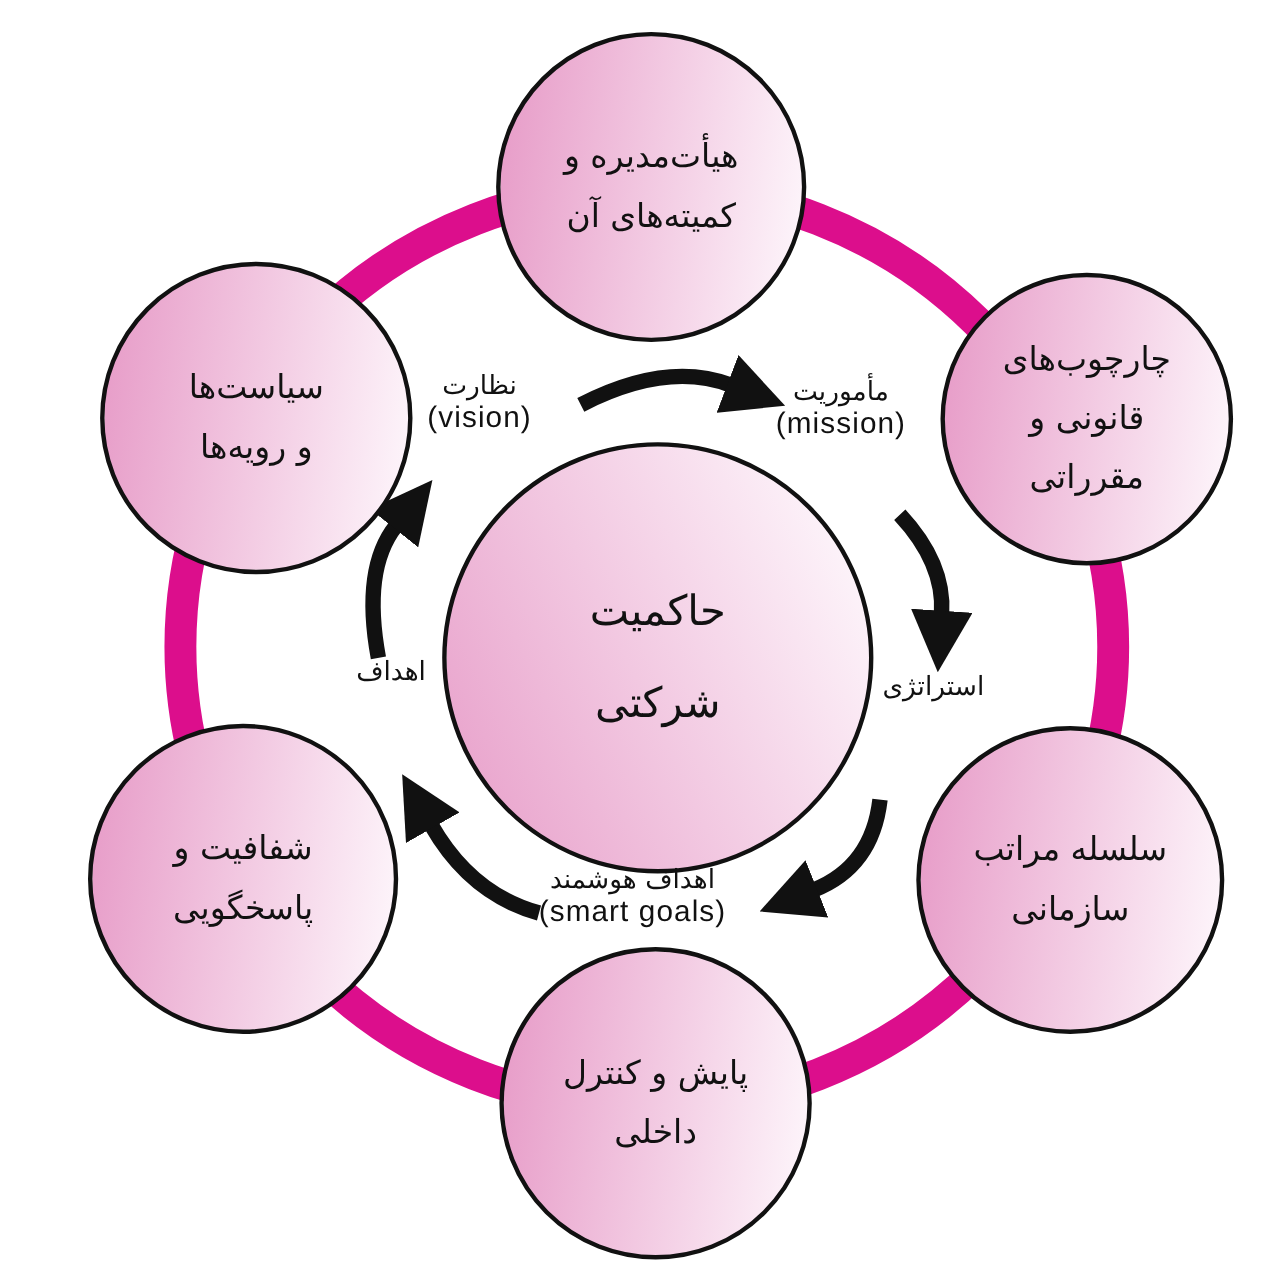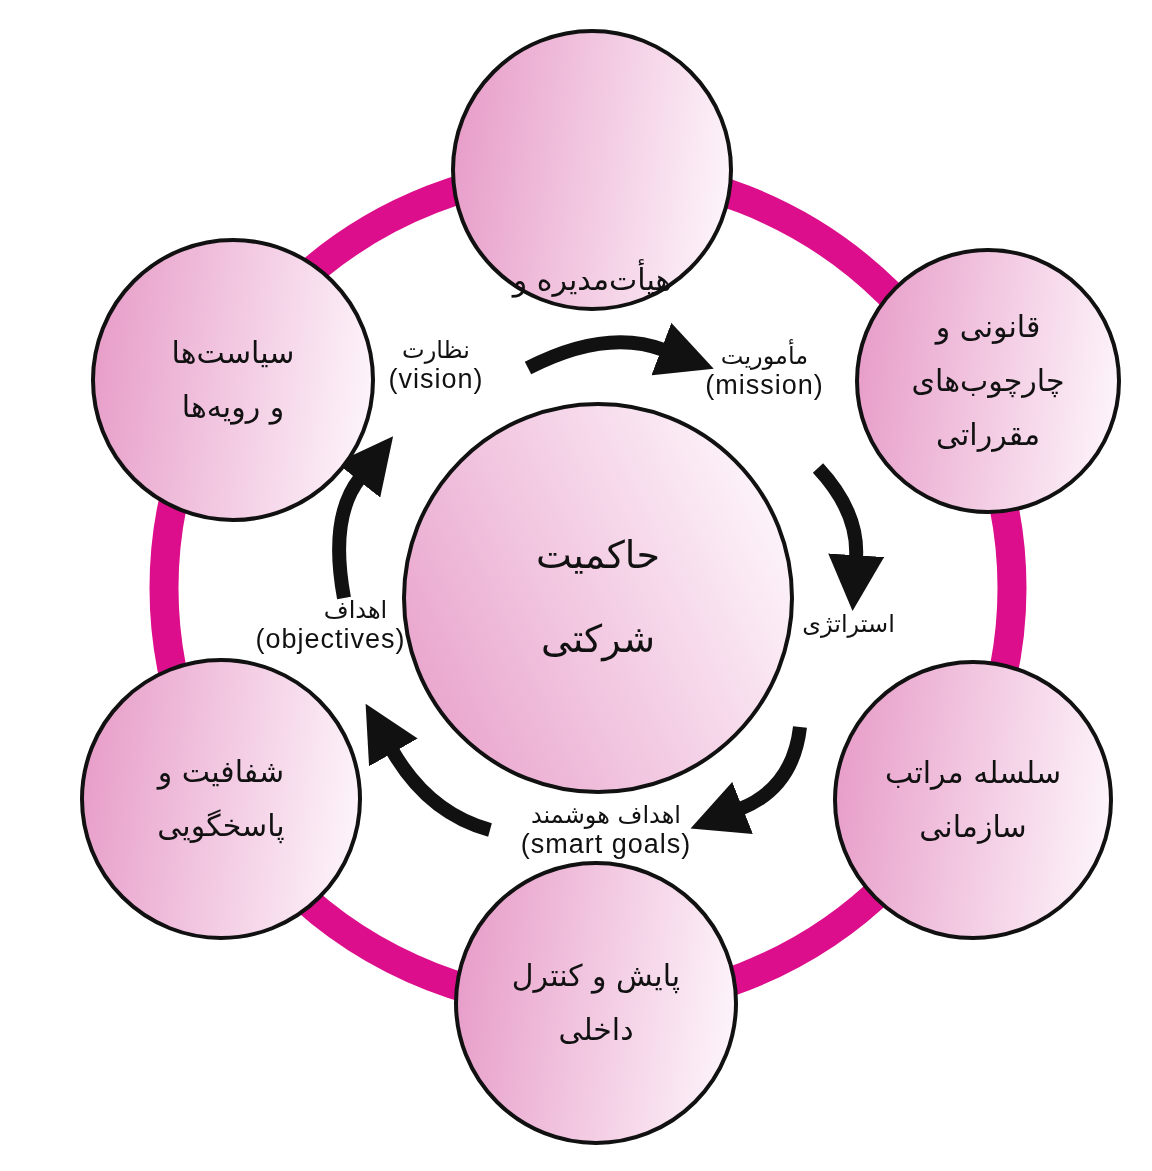--- a/index.html
+++ b/index.html
@@ -15,36 +15,36 @@
   }
   .layer { position:absolute; left:0; top:0; z-index:0; }
   .node {
     position:absolute; z-index:1; border-radius:50%;
     border:4px solid var(--node-border);
     background:linear-gradient(97deg, var(--node-gradient-start) 2%, var(--node-gradient-end) 96%);
     display:flex; align-items:center; justify-content:center; text-align:center;
   }
   .node-text { font-size:30px; line-height:1.8; direction:rtl; }
   .node-text span { display:block; white-space:nowrap; }
-  .node-board        { left:451px; top:29px;  width:282px; height:282px;align-items:flex-end; }
+  .node-board        { left:451px; top:29px;  width:282px; height:282px; }
   .node-legal        { left:855px; top:248px; width:266px; height:266px; }
   .node-hierarchy    { left:833px; top:660px; width:280px; height:280px; }
   .node-monitoring   { left:454px; top:861px; width:284px; height:284px; }
   .node-transparency { left:80px;  top:658px; width:282px; height:282px; }
   .node-policies     { left:91px;  top:238px; width:284px; height:284px; }
   .node-center       { left:402px; top:402px; width:392px; height:392px;
                        background:linear-gradient(65deg, var(--node-gradient-start) 0%, var(--node-gradient-end) 90%); }
   .node-center .node-text { font-size:38px; font-weight:normal; line-height:2.2; }
   .alabel { position:absolute; z-index:2; text-align:center; }
   .alabel .fa { display:block; font-size:24px; direction:rtl; white-space:nowrap; }
   .alabel .en { display:block; font-size:27px; font-family:"Liberation Sans", sans-serif; white-space:nowrap; letter-spacing:1px; }
   .alabel-vision     { left:346px; top:336px; width:180px; }
   .alabel-mission    { left:672px; top:342px; width:185px; }
   .alabel-strategy   { left:756px; top:610px; width:185px; }
-  .alabel-smart      { left:491px; top:785px; width:230px;margin-top:16px; }
+  .alabel-smart      { left:460px; top:785px; width:230px; }
   .alabel-objectives { left:238px; top:596px; width:185px; }
   .alabel-objectives .fa { transform:translateX(25px); }
 </style>
 </head>
 <body>
 
 <div class="stage">
 
   <svg class="layer" width="1152" height="1171" viewBox="0 0 1152 1171">
     <defs>
@@ -65,27 +65,28 @@
   <div class="node node-center">
     <div class="node-text">
       <span>حاکمیت</span>
       <span>شرکتی</span>
     </div>
   </div>
 
   <div class="node node-board">
     <div class="node-text">
       <span>هیأت‌مدیره و</span>
+      <span>کمیته‌های آن</span>
     </div>
   </div>
 
   <div class="node node-legal">
     <div class="node-text">
+      <span>چارچوب‌های</span>
       <span>قانونی و</span>
-      <span>چارچوب‌های</span>
       <span>مقرراتی</span>
     </div>
   </div>
 
   <div class="node node-hierarchy">
     <div class="node-text">
       <span>سلسله مراتب</span>
       <span>سازمانی</span>
     </div>
   </div>
@@ -125,16 +126,15 @@
     <span class="fa">استراتژی</span>
   </div>
 
   <div class="alabel alabel-smart">
     <span class="fa">اهداف هوشمند</span>
     <span class="en">(smart goals)</span>
   </div>
 
   <div class="alabel alabel-objectives">
     <span class="fa">اهداف</span>
-    <span class="en">(objectives)</span>
   </div>
 
 </div>
 
 </body></html>

